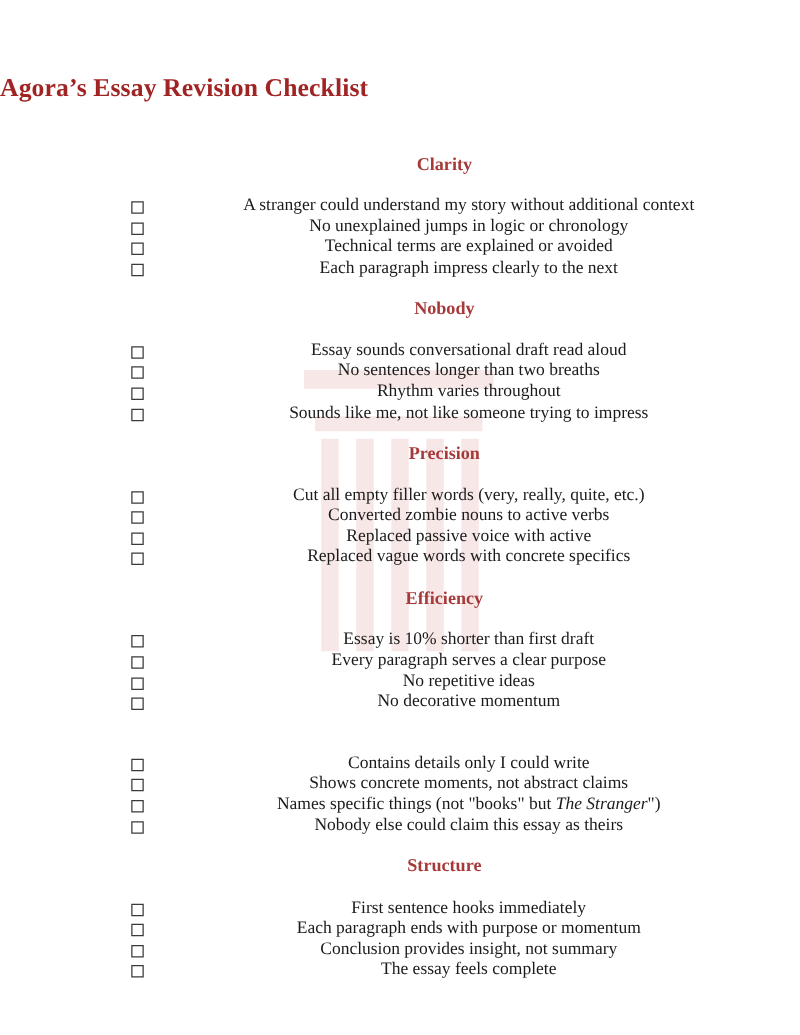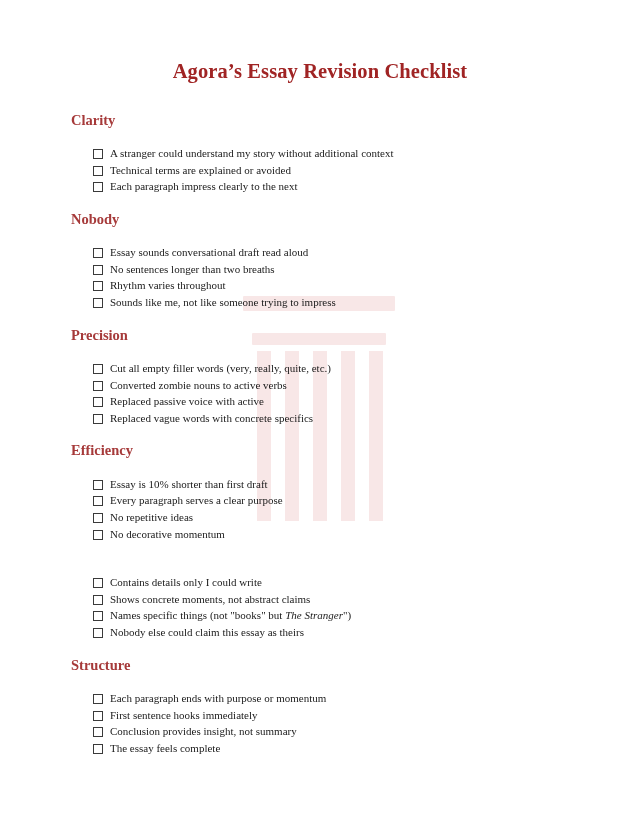--- a/index.html
+++ b/index.html
@@ -37,32 +37,33 @@
 
   .content {
     position: relative;
     z-index: 2;
     padding: 0;
   }
 
   .doc-title {
     margin: 0;
     padding: 58px 0 0 0;
-    text-align: center;
+    text-align: left;
     font-size: 20.5px;
     font-weight: bold;
     letter-spacing: 0.1px;
     color: #a02424;
     line-height: 1.35;
   }
 
   .sections {
-    margin: 0;
+    margin: 12px;
     padding: 0;
     list-style: none;
+    text-align: center;
   }
 
   .section {
     margin: 0;
     padding: 0;
   }
 
   .section-title {
     margin: 0;
     padding: 0 0 0 71px;
@@ -96,21 +97,21 @@
     height: 8px;
     margin-top: 4px;
     margin-right: 7px;
     border: 1px solid #3a3a3a;
     background: #ffffff;
     box-sizing: content-box;
   }
 
   .item-label {
     flex: 1 1 auto;
-    font-size: 11px;
+    font-size: 14px;
     color: #1a1a1a;
     white-space: nowrap;
     line-height: 16.6px;
   }
 
   .item-label i { }
 
   
   .spacer-before-items { height: 16px; }
   .spacer-after-items  { height: 16px; }
@@ -145,20 +146,24 @@
         <div class="section">
           <h2 class="section-title">Clarity</h2>
           <div class="spacer-before-items"></div>
           <ul class="items">
             <li class="item">
               <span class="checkbox"></span>
               <span class="item-label">A stranger could understand my story without additional context</span>
             </li>
             <li class="item">
               <span class="checkbox"></span>
+              <span class="item-label">No unexplained jumps in logic or chronology</span>
+            </li>
+            <li class="item">
+              <span class="checkbox"></span>
               <span class="item-label">Technical terms are explained or avoided</span>
             </li>
             <li class="item">
               <span class="checkbox"></span>
               <span class="item-label">Each paragraph impress clearly to the next</span>
             </li>
           </ul>
           <div class="spacer-after-items"></div>
         </div>
         <div class="section">
@@ -251,25 +256,25 @@
             </li>
           </ul>
           <div class="spacer-after-items"></div>
         </div>
         <div class="section">
           <h2 class="section-title">Structure</h2>
           <div class="spacer-before-items"></div>
           <ul class="items">
             <li class="item">
               <span class="checkbox"></span>
+              <span class="item-label">First sentence hooks immediately</span>
+            </li>
+            <li class="item">
+              <span class="checkbox"></span>
               <span class="item-label">Each paragraph ends with purpose or momentum</span>
-            </li>
-            <li class="item">
-              <span class="checkbox"></span>
-              <span class="item-label">First sentence hooks immediately</span>
             </li>
             <li class="item">
               <span class="checkbox"></span>
               <span class="item-label">Conclusion provides insight, not summary</span>
             </li>
             <li class="item">
               <span class="checkbox"></span>
               <span class="item-label">The essay feels complete</span>
             </li>
           </ul>

